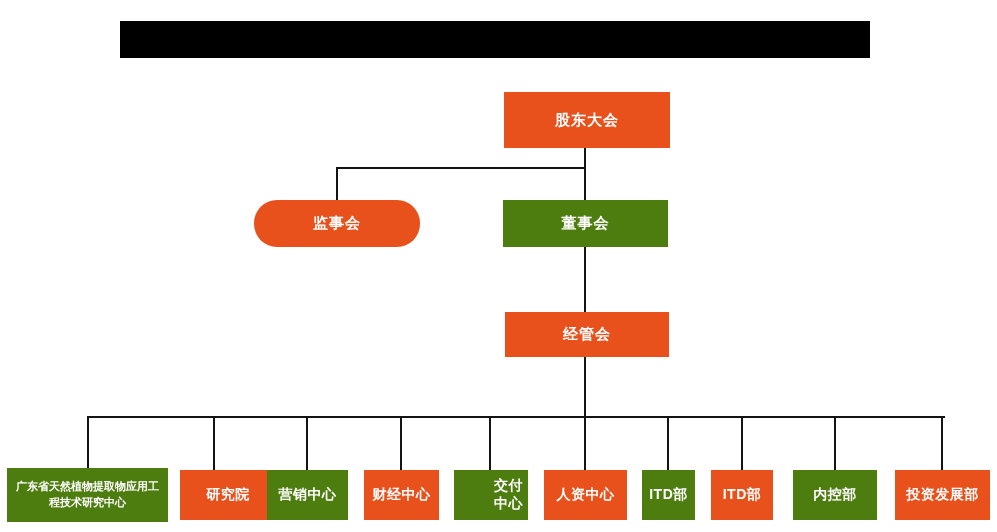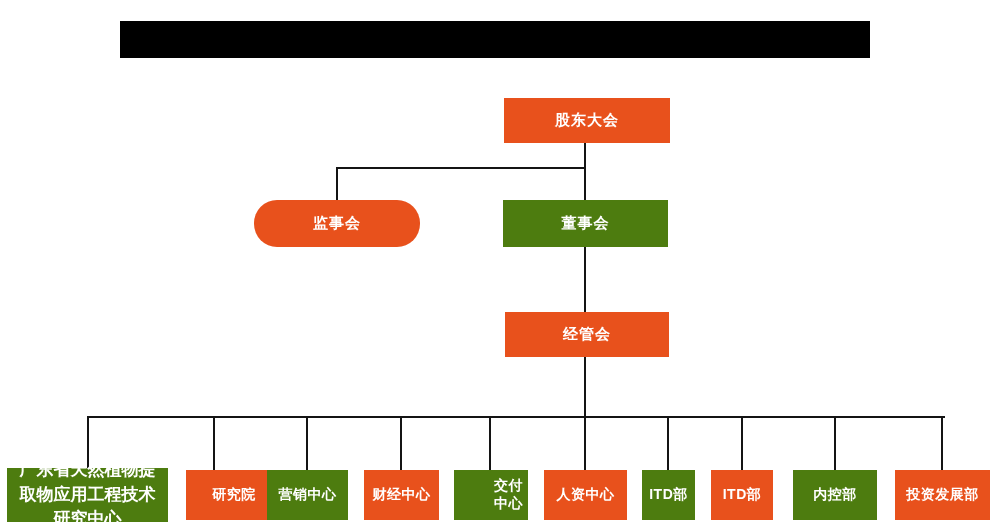--- a/index.html
+++ b/index.html
@@ -30,21 +30,21 @@
     font-weight: bold;
     font-size: 15px;
     text-align: center;
     letter-spacing: 1px;
     box-sizing: border-box;
   }
   .dark  { background: #e8511c; }
   .light { background: #4d7c0f; }
   .dept  { font-size: 14px; letter-spacing: 0.5px; }
   .dept-long {
-    font-size: 17px;
+    font-size: 11px;
     letter-spacing: 0px;
     line-height: 1.45;
     padding: 2px 6px;
   }
   .line {
     position: absolute;
     background: #141414;
   }
 </style>
 </head>
@@ -64,29 +64,29 @@
   <div class="line" style="left:213px; top:416px; width:2px; height:54px;"></div>
   <div class="line" style="left:306px; top:416px; width:2px; height:54px;"></div>
   <div class="line" style="left:400px; top:416px; width:2px; height:54px;"></div>
   <div class="line" style="left:489px; top:416px; width:2px; height:54px;"></div>
   <div class="line" style="left:584px; top:416px; width:2px; height:54px;"></div>
   <div class="line" style="left:667px; top:416px; width:2px; height:54px;"></div>
   <div class="line" style="left:741px; top:416px; width:2px; height:54px;"></div>
   <div class="line" style="left:834px; top:416px; width:2px; height:54px;"></div>
   <div class="line" style="left:941px; top:416px; width:2px; height:54px;"></div>
 
-  <div class="node dark" style="left:504px; top:98px; width:166px; height:45px;">股东大会</div>
+  <div class="node dark" style="left:504px; top:92px; width:166px; height:56px;">股东大会</div>
 
   <div class="node dark" style="left:254px; top:200px; width:166px; height:47px;border-radius:23px;">监事会</div>
   <div class="node light" style="left:503px; top:200px; width:165px; height:47px;">董事会</div>
 
   <div class="node dark" style="left:505px; top:312px; width:164px; height:45px;">经管会</div>
 
   <div class="node light dept dept-long" style="left:7px; top:468px; width:161px; height:54px;">广东省天然植物提取物应用工程技术研究中心</div>
-  <div class="node dark dept" style="left:186px; top:470px; width:96px; height:50px;">研究院</div>
+  <div class="node dark dept" style="left:180px; top:470px; width:96px; height:50px;">研究院</div>
   <div class="node light dept" style="left:267px; top:470px; width:81px; height:50px;">营销中心</div>
   <div class="node dark dept" style="left:364px; top:470px; width:75px; height:50px;">财经中心</div>
   <div class="node light dept" style="left:454px; top:470px; width:74px; height:50px;padding-left:35px;">交付中心</div>
   <div class="node light dept" style="left:642px; top:470px; width:53px; height:50px;">ITD部</div>
   <div class="node dark dept" style="left:544px; top:470px; width:83px; height:50px;">人资中心</div>
   <div class="node dark dept" style="left:711px; top:470px; width:62px; height:50px;">ITD部</div>
   <div class="node light dept" style="left:793px; top:470px; width:84px; height:50px;font-family:Liberation Mono, monospace;">内控部</div>
   <div class="node dark dept" style="left:895px; top:470px; width:95px; height:50px;">投资发展部</div>
 
 </div>

